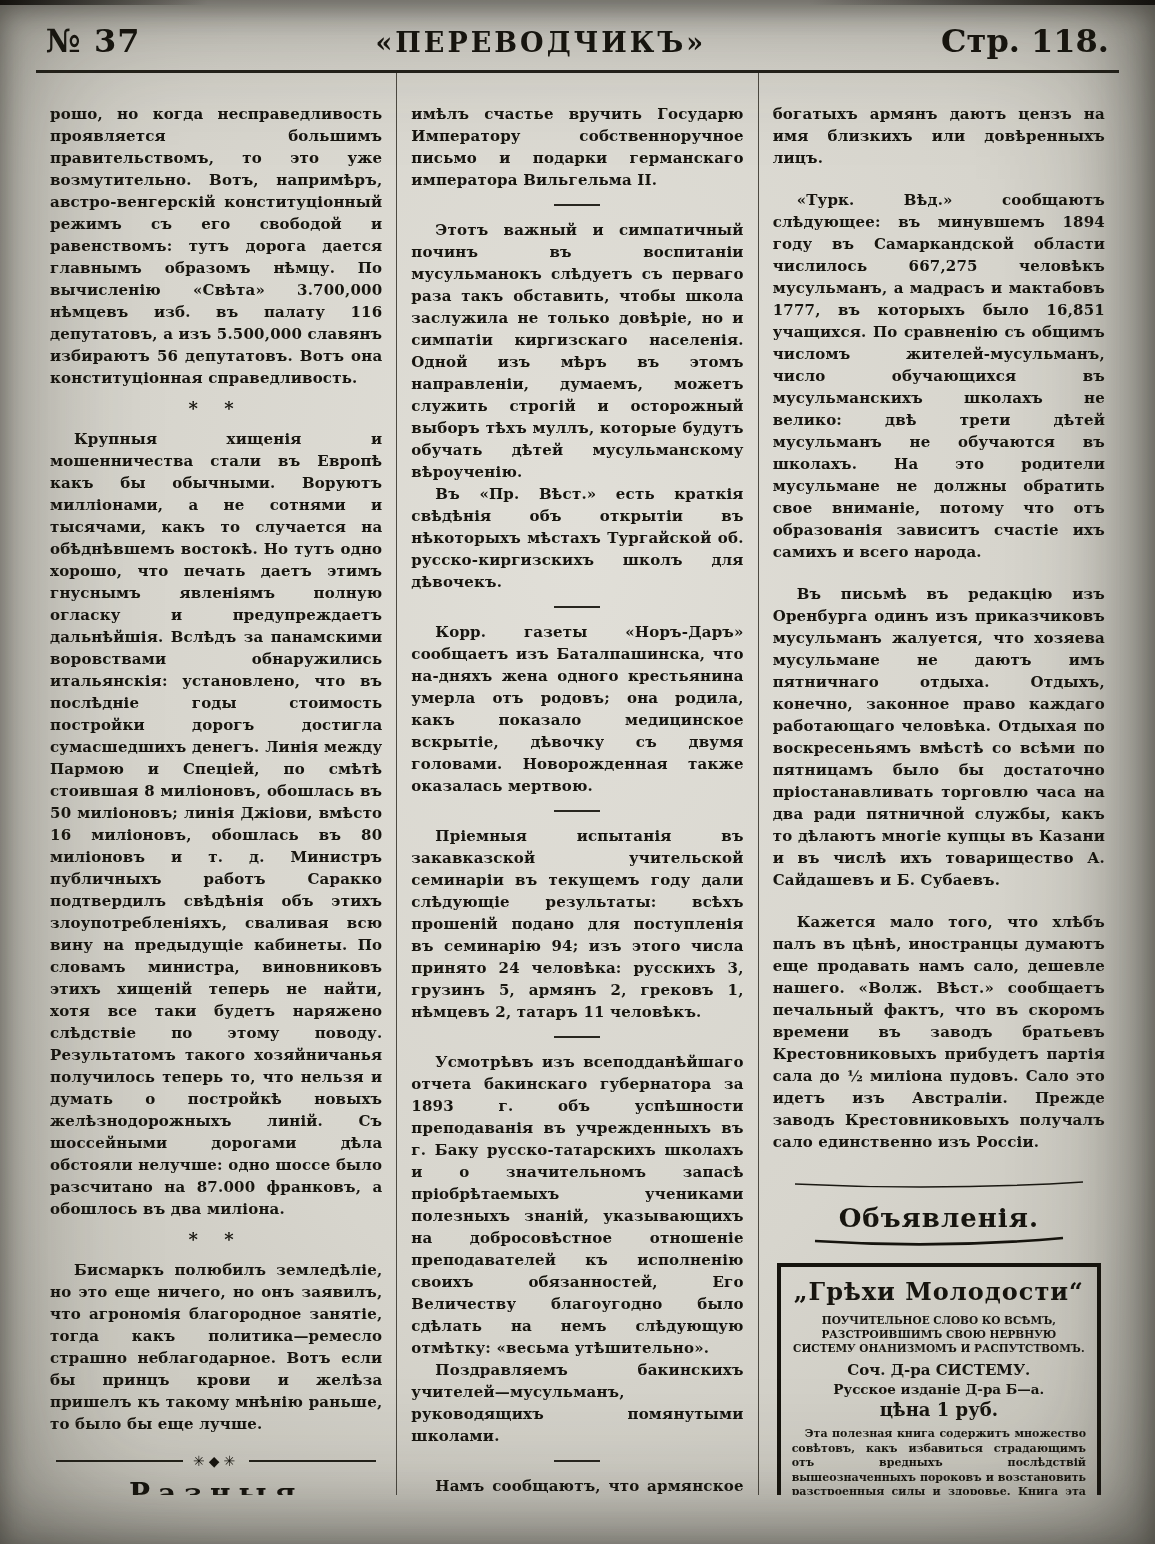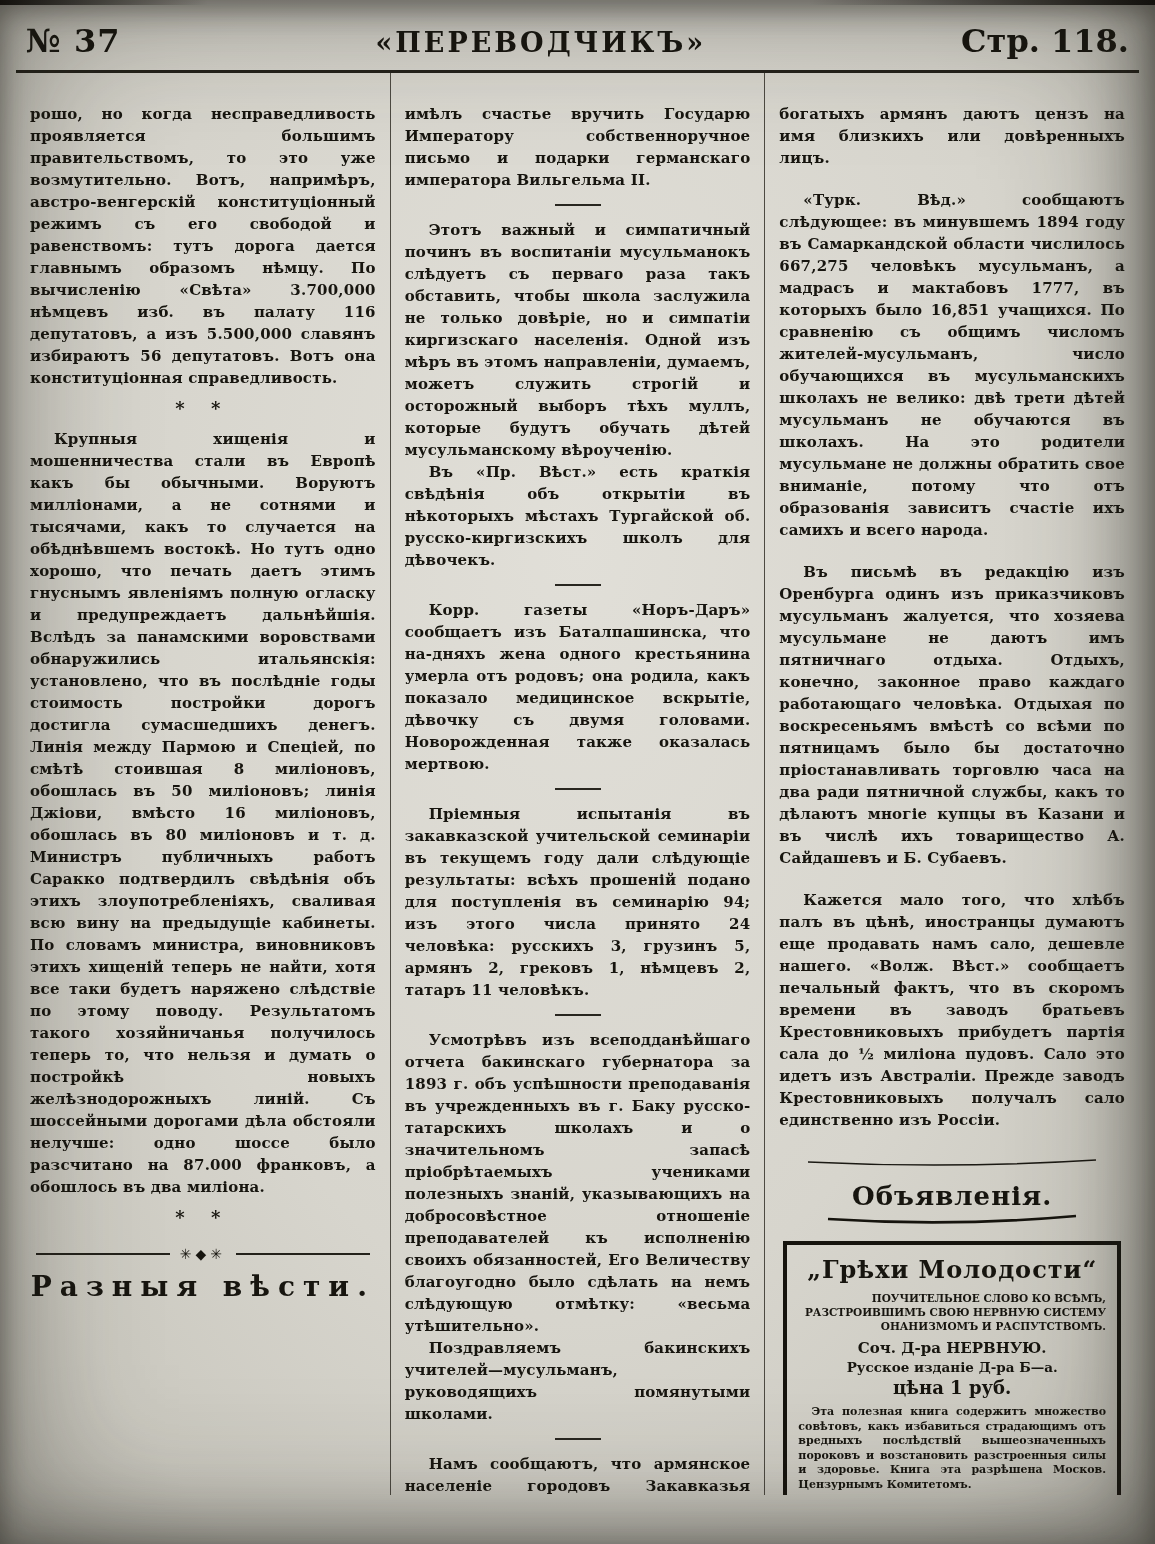--- a/index.html
+++ b/index.html
@@ -1,20 +1,20 @@
 <!DOCTYPE html>
 <html><head>
 <meta charset="utf-8">
 <style>
   * { margin:0; padding:0; box-sizing:border-box; }
   html,body { width:1155px; height:1544px; }
   body { background:#6e6c66; font-family:"DejaVu Serif", serif; }
   .page{
     position:relative; width:1155px; height:1544px; overflow:hidden;
-    color:#17150f; padding:6px 16px 8px;
+    color:#17150f; padding:6px 36px 8px;
     background:radial-gradient(ellipse at 50% 35%, #e1dfd8 0%, #d7d5cd 55%, #cbc9c0 82%, #b7b5ac 100%);
   }
   .vignette{
     position:absolute; inset:0; pointer-events:none; z-index:5;
     box-shadow:inset 0 0 150px rgba(38,35,28,.45), inset 0 10px 26px rgba(22,20,15,.4), inset -18px -14px 60px rgba(30,28,22,.35);
   }
   .scan-edge{ position:absolute; top:0; left:0; width:100%; height:5px; z-index:6;
     background:linear-gradient(90deg,#14120e 0%, rgba(20,18,14,.0) 18%, rgba(20,18,14,.0) 70%, #14120e 100%); }
 
   .header{ display:flex; align-items:baseline; justify-content:space-between;
@@ -41,21 +41,21 @@
 
   h2.news{ text-align:center; font-size:28px; font-weight:bold; letter-spacing:8px; margin:8px 0 16px; }
 
   .editor{ margin-top:26px; text-align:center; font-size:15px; font-weight:bold; }
   .flourish{ display:block; margin:1px auto 0; }
 
   h2.ads{ text-align:center; font-size:26px; font-weight:bold; letter-spacing:1px; margin:14px 0 2px; }
 
   .adbox{ border:4px solid #16140e; margin:16px 4px 0; padding:10px 11px 9px; }
   .ad-title{ text-align:center; font-size:24px; font-weight:bold; letter-spacing:1px; }
-  .ad-sub{ text-align:right; font-size:10.5px; line-height:14px; font-weight:bold; margin-top:7px; }
+  .ad-sub{ text-align:center; font-size:10.5px; line-height:14px; font-weight:bold; margin-top:7px; }
   .ad-line1{ text-align:center; font-size:15px; font-weight:bold; margin-top:6px; }
   .ad-line2{ text-align:center; font-size:13.5px; font-weight:bold; margin-top:2px; }
   .ad-line3{ text-align:center; font-size:18px; font-weight:bold; margin-top:2px; }
   .ad-body{ font-size:11px; line-height:14.5px; font-weight:bold; text-align:justify; margin-top:7px; text-indent:1.2em; }
 </style>
 </head>
 <body>
 
 <div class="page">
   <div class="scan-edge"></div>
@@ -66,20 +66,21 @@
     <div class="pageno">Стр. 118.</div>
   </header>
 
   <main class="columns">
 
     <section class="col">
       <p class="cont">рошо, но когда несправедливость проявляется большимъ правительствомъ, то это уже возмутительно. Вотъ, напримѣръ, австро-венгерскій конституціонный режимъ съ его свободой и равенствомъ: тутъ дорога дается главнымъ образомъ нѣмцу. По вычисленію «Свѣта» 3.700,000 нѣмцевъ изб. въ палату 116 депутатовъ, а изъ 5.500,000 славянъ избираютъ 56 депутатовъ. Вотъ она конституціонная справедливость.</p>
       <div class="star-sep">*  *</div>
       <p>Крупныя хищенія и мошенничества стали въ Европѣ какъ бы обычными. Воруютъ милліонами, а не сотнями и тысячами, какъ то случается на обѣднѣвшемъ востокѣ. Но тутъ одно хорошо, что печать даетъ этимъ гнуснымъ явленіямъ полную огласку и предупреждаетъ дальнѣйшія. Вслѣдъ за панамскими воровствами обнаружились итальянскія: установлено, что въ послѣдніе годы стоимость постройки дорогъ достигла сумасшедшихъ денегъ. Линія между Пармою и Спеціей, по смѣтѣ стоившая 8 миліоновъ, обошлась въ 50 миліоновъ; линія Джіови, вмѣсто 16 миліоновъ, обошлась въ 80 миліоновъ и т. д. Министръ публичныхъ работъ Саракко подтвердилъ свѣдѣнія объ этихъ злоупотребленіяхъ, сваливая всю вину на предыдущіе кабинеты. По словамъ министра, виновниковъ этихъ хищеній теперь не найти, хотя все таки будетъ наряжено слѣдствіе по этому поводу. Результатомъ такого хозяйничанья получилось теперь то, что нельзя и думать о постройкѣ новыхъ желѣзнодорожныхъ линій. Съ шоссейными дорогами дѣла обстояли нелучше: одно шоссе было разсчитано на 87.000 франковъ, а обошлось въ два миліона.</p>
       <div class="star-sep">*  *</div>
+      <p>Бисмаркъ полюбилъ земледѣліе, но это еще ничего, но онъ заявилъ, что агрономія благородное занятіе, тогда какъ политика—ремесло страшно неблагодарное. Вотъ если бы принцъ крови и желѣза пришелъ къ такому мнѣнію раньше, то было бы еще лучше.</p>
       <div class="orn-row">
         <span class="orn-line"></span>
         <span class="orn-glyphs">✳◆✳</span>
         <span class="orn-line"></span>
       </div>
       <h2 class="news">Разныя вѣсти.</h2>
 
     </section>
 
     <section class="col">
@@ -111,21 +112,21 @@
       </div>
 
       <h2 class="ads">Объявленія.</h2>
       <svg class="flourish" width="260" height="12" viewBox="0 0 260 12">
         <path d="M6 6 Q 130 14 254 3" stroke="#16140e" stroke-width="2.6" fill="none"></path>
       </svg>
 
       <div class="adbox">
         <div class="ad-title">„Грѣхи Молодости“</div>
         <div class="ad-sub">ПОУЧИТЕЛЬНОЕ СЛОВО КО ВСѢМЪ, РАЗСТРОИВШИМЪ СВОЮ НЕРВНУЮ СИСТЕМУ ОНАНИЗМОМЪ И РАСПУТСТВОМЪ.</div>
-        <div class="ad-line1">Соч. Д-ра НЕРВНУЮ.</div>
+        <div class="ad-line1">Соч. Д-ра СИСТЕМУ.</div>
         <div class="ad-line2">Русское изданіе Д-ра Б—а.</div>
         <div class="ad-line3">цѣна 1 руб.</div>
         <div class="ad-body">Эта полезная книга содержитъ множество совѣтовъ, какъ избавиться страдающимъ отъ вредныхъ послѣдствій вышеозначенныхъ пороковъ и возстановить разстроенныя силы и здоровье. Книга эта разрѣшена Москов. Цензурнымъ Комитетомъ.</div>
 
       </div>
     </section>
 
   </main>
 
   <div class="vignette"></div>

